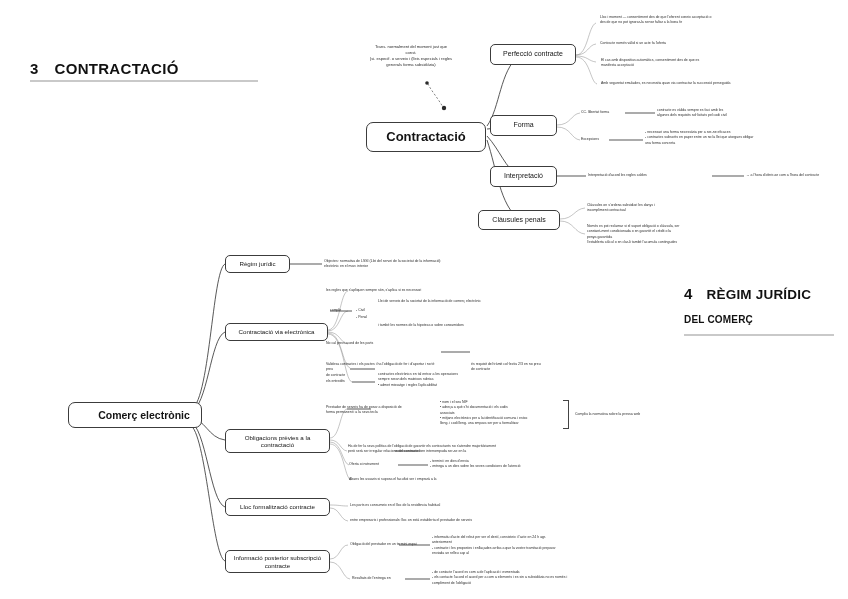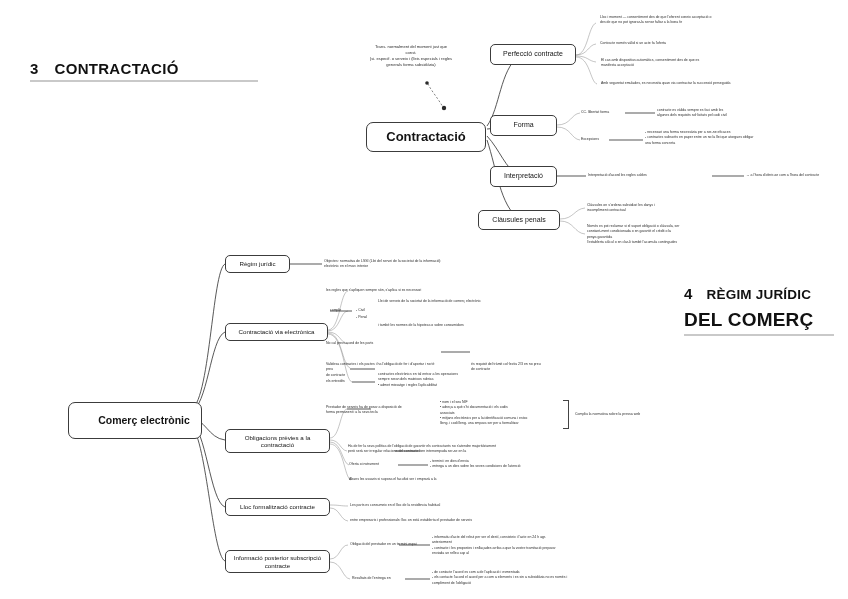--- a/index.html
+++ b/index.html
@@ -31,21 +31,21 @@
   }
   .heading .rule{height:1.5px;background:#c9c9c9;margin-top:3px;}
 
   #heading-3{left:30px;top:60px;width:228px;}
   #heading-3 .row{display:flex;align-items:baseline;gap:16px;}
   #heading-3 .ttl{font-size:15px;}
   #heading-3 .rule{width:228px;}
 
   #heading-4{left:684px;top:282px;width:150px;}
   #heading-4 .row{display:flex;align-items:baseline;gap:14px;}
-  #heading-4 .lineA,#heading-4 .lineB{font-size:19px;font-weight:bold;color:#111;
+  #heading-4 .lineA,#heading-4 .lineB{font-size:10px;font-weight:bold;color:#111;
      text-transform:uppercase;letter-spacing:.2px;line-height:25px;}
   #heading-4 .lineA{font-size:13.5px;}
   #heading-4 .rule{width:150px;margin-top:2px;}
 
   
   .node{
     position:absolute;
     box-sizing:border-box;
     border:1.1px solid #3c3c3c;
     border-radius:5px;
@@ -199,21 +199,21 @@
   <div class="txt" style="left:588px;top:173px;width:122px;">Interpretació d'acord les regles cables</div>
   <div class="txt" style="left:746px;top:173px;width:98px;">→ a l'hora d'oferir-se com a l'hora del contracte</div>
 
   <div class="txt" style="left:587px;top:203px;width:150px;">Clàusules on s'ordena subsidiari les danys i
 incompliment contractual</div>
   <div class="txt" style="left:587px;top:224px;width:160px;">Només es pot reclamar si el suport obligació o clàusula, ser
 constant-ment condicionada o en garantit el crèdit o la
 penya garantida
 l'establerta càlcul o en clar-li també l'acumula contingudes</div>
 
-  <div class="node root mid" style="left:68px;top:402px;width:134px;height:37px;padding-left:23px;">Comerç electrònic</div>
+  <div class="node root mid" style="left:68px;top:402px;width:134px;height:26px;padding-left:23px;">Comerç electrònic</div>
 
   <div class="node l1" style="left:225px;top:255px;width:65px;height:18px;">Règim jurídic</div>
 
   <div class="node l1" style="left:225px;top:323px;width:103px;height:18px;">Contractació via electrònica</div>
 
   <div class="node l1" style="left:225px;top:429px;width:105px;height:24px;">Obligacions prèvies a la
 contractació</div>
 
   <div class="node l1" style="left:225px;top:498px;width:105px;height:18px;">Lloc formalització contracte</div>
 

